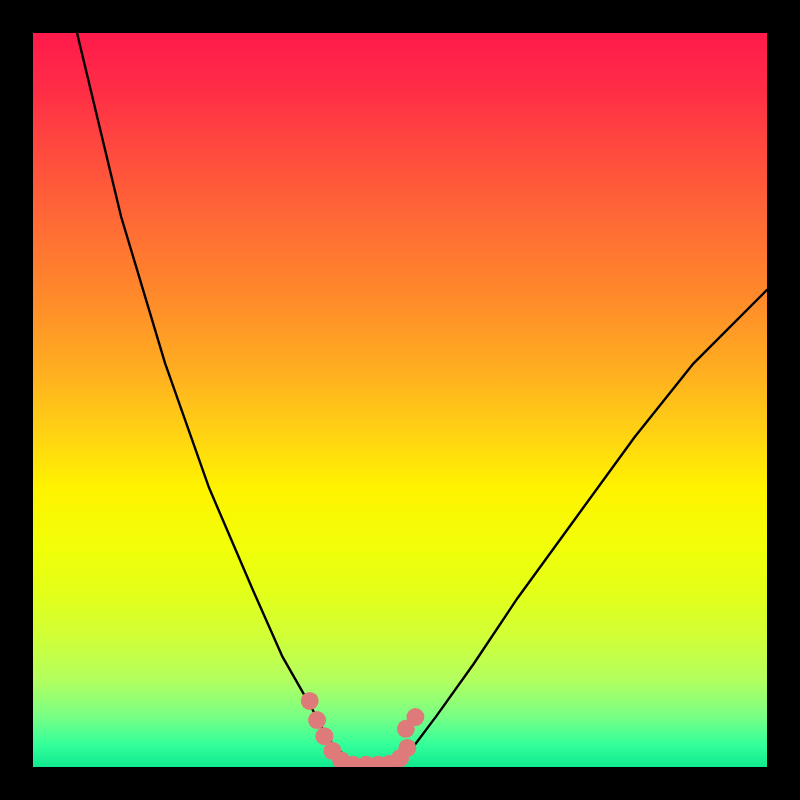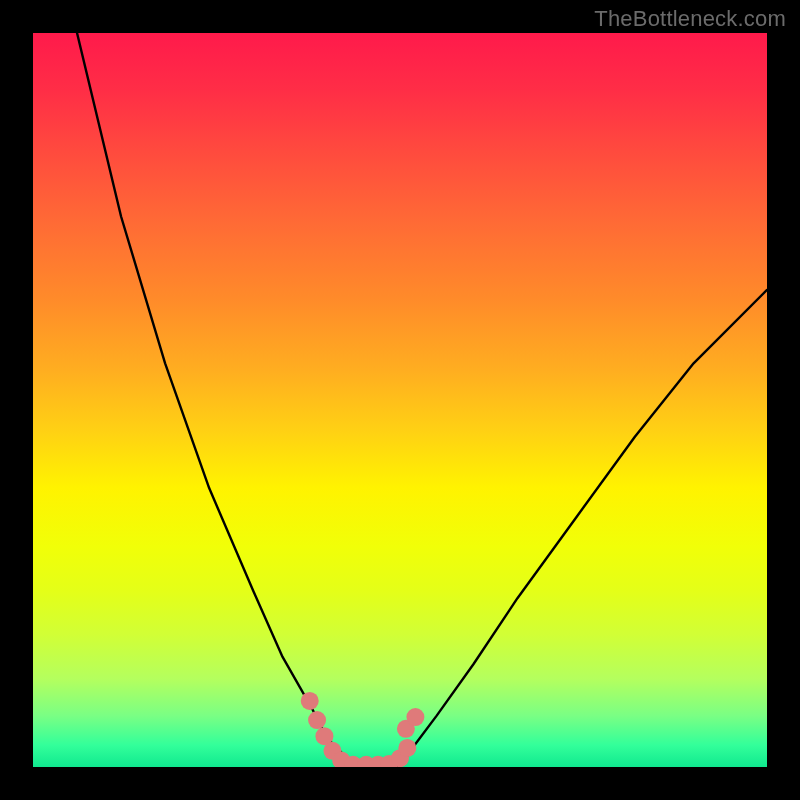--- a/index.html
+++ b/index.html
@@ -58,21 +58,20 @@
     left: 0;
     top: 0;
     width: 734px;
     height: 734px;
   }
 </style>
 </head>
 <body>
 
 <div class="frame">
-  <div class="watermark">TheBottleneck.com</div>
 
   <div class="plot-area">
     <svg class="curves" viewBox="0 0 734 734">
       <g id="curve-layer">
           <path d="M 44.04 0.00 L 88.08 183.50 L 132.12 330.30 L 176.16 455.08 L 220.20 557.84 L 249.56 623.90 L 278.92 675.28 L 293.60 704.64 L 308.28 719.32 L 315.62 734.00 L 315.62 734.00 L 322.96 734.00 L 330.30 734.00 L 337.64 734.00 L 344.98 734.00 L 352.32 734.00 L 359.66 734.00 L 367.00 734.00 L 367.00 734.00 L 381.68 711.98 L 403.70 682.62 L 440.40 631.24 L 484.44 565.18 L 543.16 484.44 L 601.88 403.70 L 660.60 330.30 L 734.00 256.90 " fill="none" stroke="#000" stroke-width="2.4" stroke-linecap="round" stroke-linejoin="round"></path>
         </g>
       <g id="marker-layer">
           <circle cx="276.72" cy="667.94" r="9" fill="#df7a7a"></circle>
           <circle cx="284.06" cy="687.02" r="9" fill="#df7a7a"></circle>
           <circle cx="291.40" cy="703.17" r="9" fill="#df7a7a"></circle>

